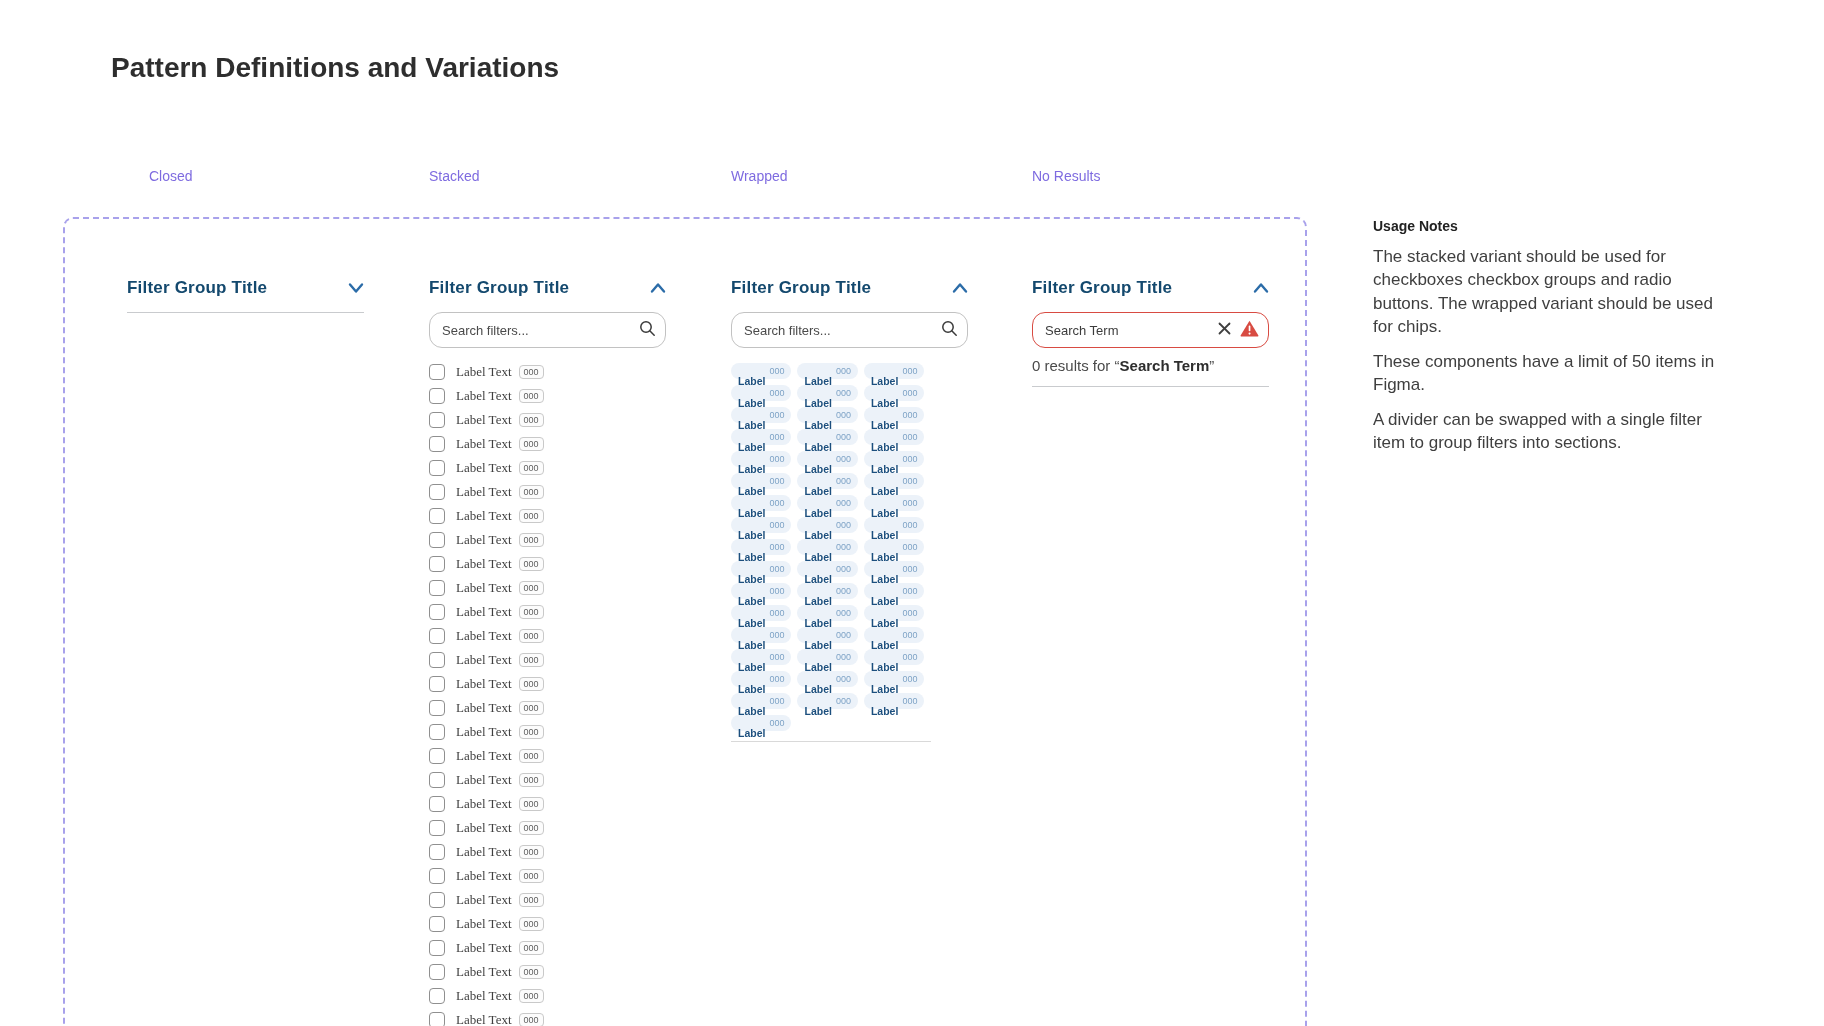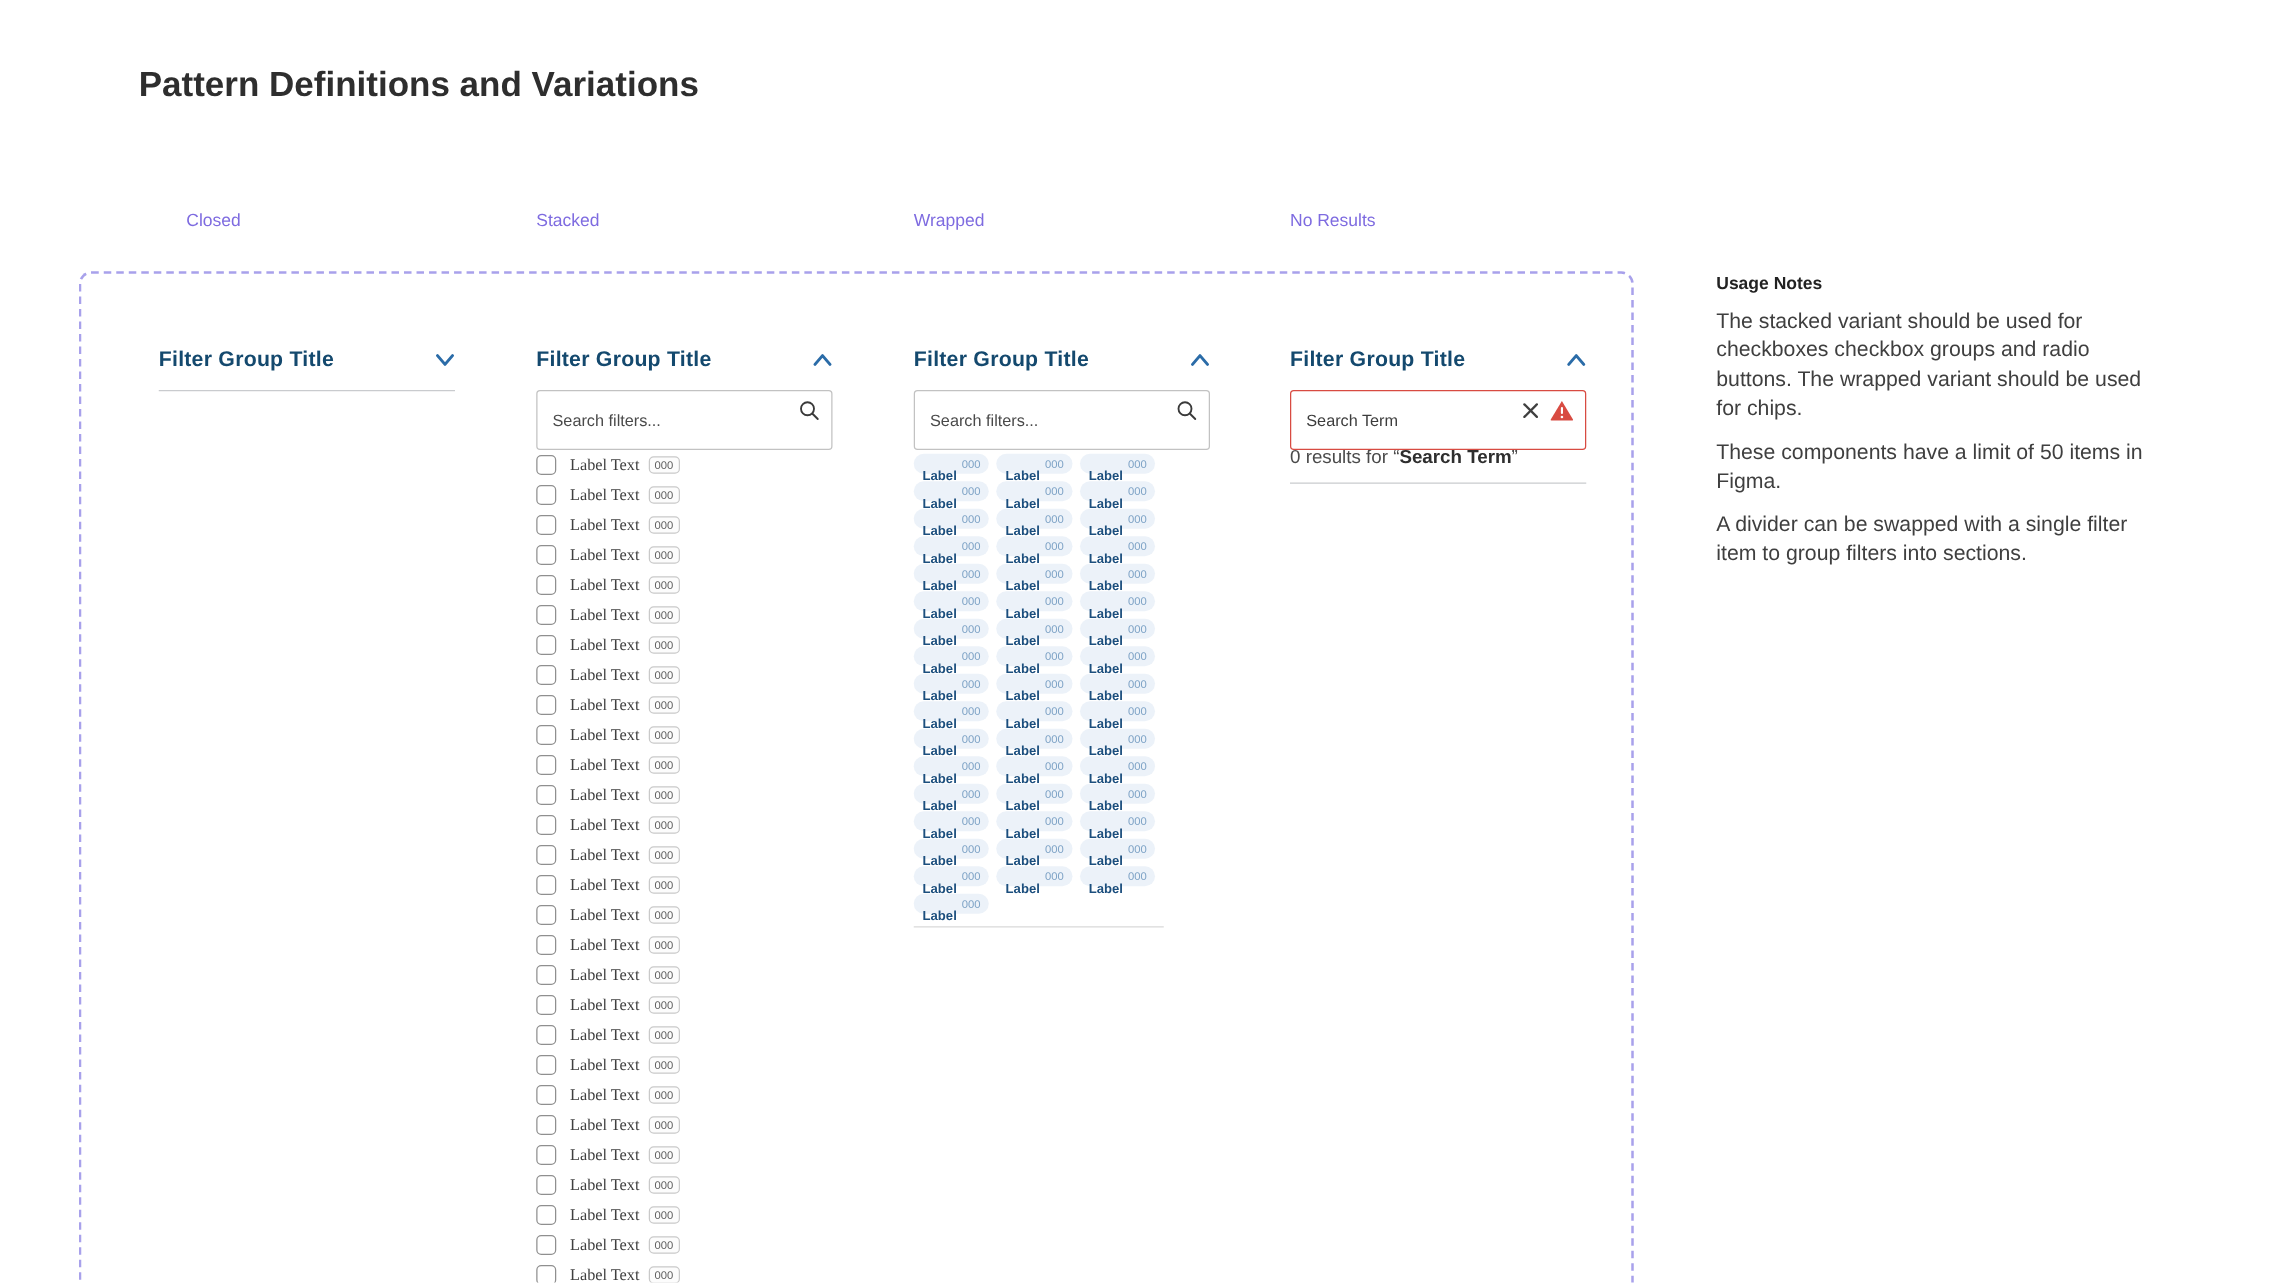--- a/index.html
+++ b/index.html
@@ -19,21 +19,21 @@
   .fg-col { position: absolute; top: 277px; width: 237px; }
   .col-1 { left: 127px; } .col-2 { left: 429px; } .col-3 { left: 731px; } .col-4 { left: 1032px; }
 
   .fg-header { display: flex; align-items: center; justify-content: space-between; height: 22px; cursor: pointer; }
   .fg-title { font-size: 17px; font-weight: bold; color: #14496e; letter-spacing: .2px; }
   .chev { width: 16px; height: 12px; flex: 0 0 auto; }
 
   .divider { margin-top: 13px; border-top: 1px solid #c9cbce; height: 0; }
 
   .search-box { position: relative; margin-top: 13px; height: 32px; }
-  .search-box input { width: 100%; height: 48px; border: 1px solid #c2c2c2; border-radius: 3px;
+  .search-box input { width: 100%; height: 36px; border: 1px solid #c2c2c2; border-radius: 13px;
     padding: 0 34px 0 12px; font-size: 13px; color: #3c3c3c; background: #fff; outline: none;
     font-family: "Liberation Sans", sans-serif; }
   .search-box input::placeholder { color: #4a4a4a; opacity: 1; }
   .search-box .right-icons { position: absolute; right: 10px; top: 0; height: 32px; display: flex; align-items: center; gap: 9px; }
   .search-box.error input { border: 1.5px solid #d84b42; padding-right: 62px; }
 
   .check-list { margin-top: 19px; }
   .check-row { display: flex; align-items: center; height: 17px; margin-bottom: 7px; }
   .checkbox { width: 16px; height: 16px; border: 1.5px solid #8f8f8f; border-radius: 4px; background: #fff; flex: 0 0 auto; }
   .check-label { margin-left: 11px; font-size: 13px; color: #3f3f3f; font-family: Liberation Serif, serif; }

